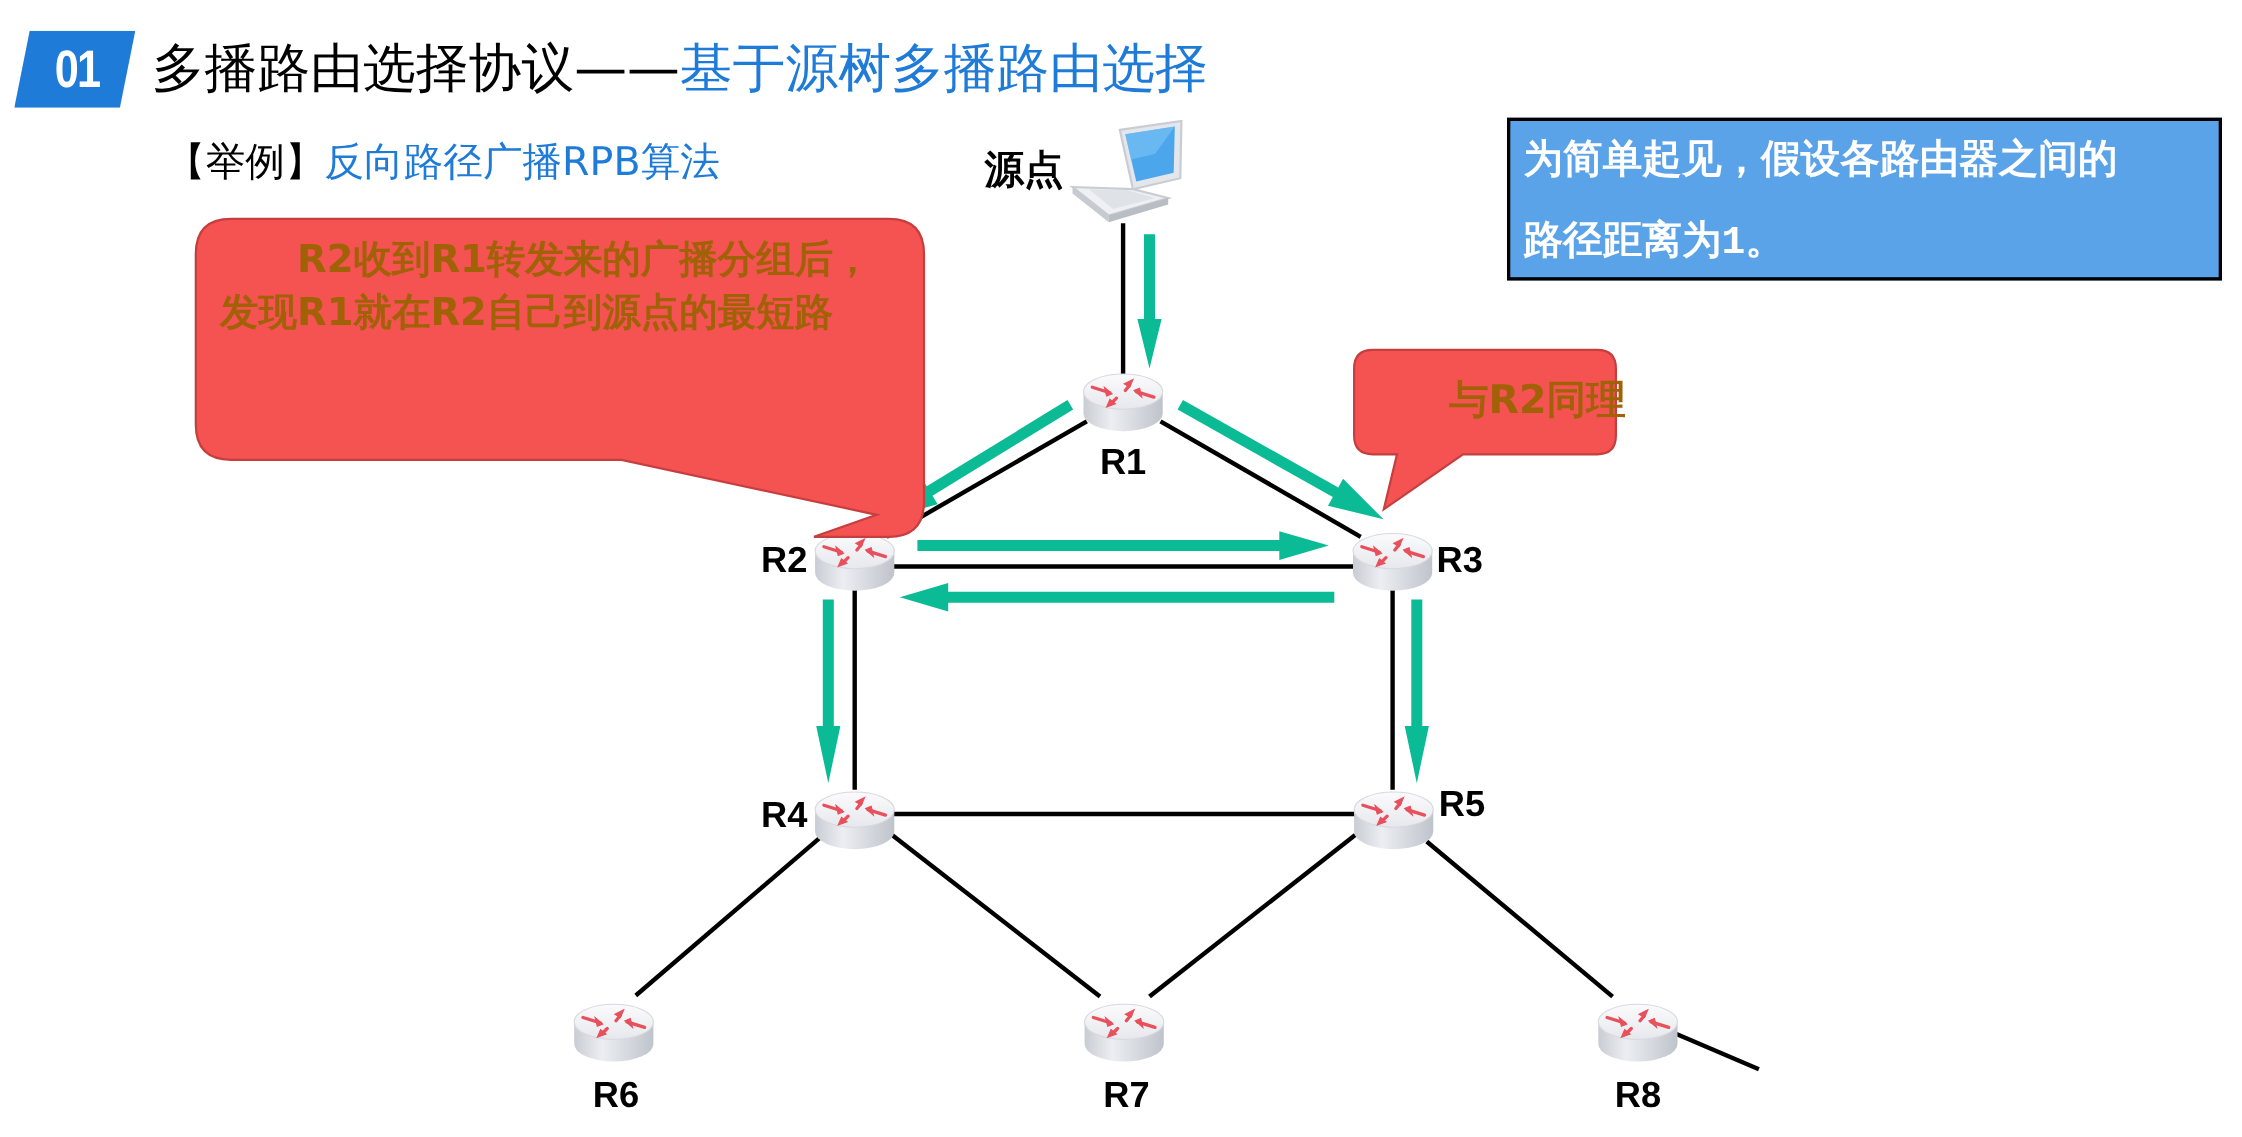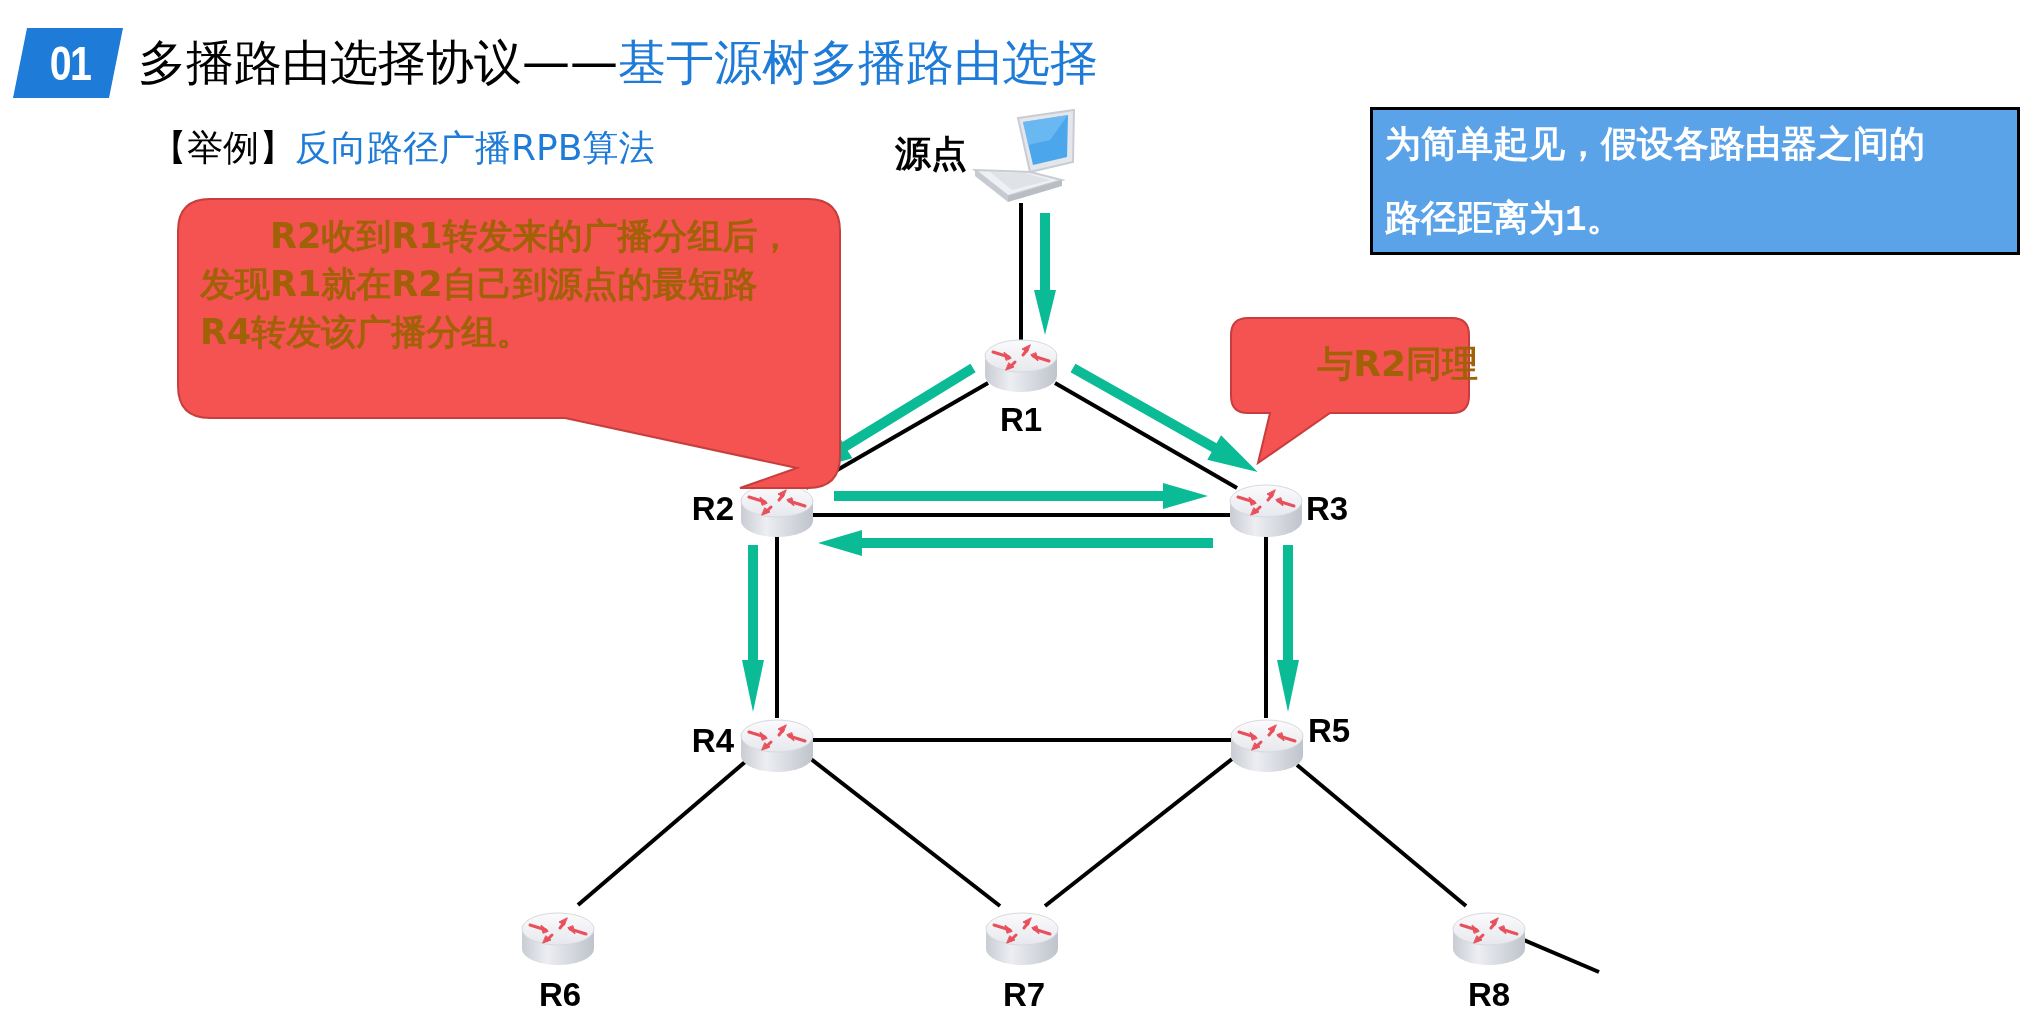--- a/index.html
+++ b/index.html
@@ -144,15 +144,14 @@
     <text x="1489" y="1006" text-anchor="middle">R8</text>
   </g>
 
   <path d="M 210 199 L 808 199 Q 840 199 840 231 L 840 456 Q 840 488 808 488 L 740 488 L 797 468 L 565 418 L 210 418 Q 178 418 178 386 L 178 231 Q 178 199 210 199 Z" fill="#F55252" stroke="#C63E3E" stroke-width="2"></path>
   <path d="M 1248 318 L 1452 318 Q 1469 318 1469 335 L 1469 396 Q 1469 413 1452 413 L 1330 413 L 1258 463 L 1270 413 L 1248 413 Q 1231 413 1231 396 L 1231 335 Q 1231 318 1248 318 Z" fill="#F55252" stroke="#C63E3E" stroke-width="2"></path>
 </svg>
 
 <div class="abs callout-text c1">
   <div>　　R2收到R1转发来的广播分组后，</div>
   <div>发现R1就在R2自己到源点的最短路</div>
-  <div>R4转发该广播分组。</div>
 </div>
 <div class="abs callout-text c2">与R2同理</div>
 
 </body></html>

